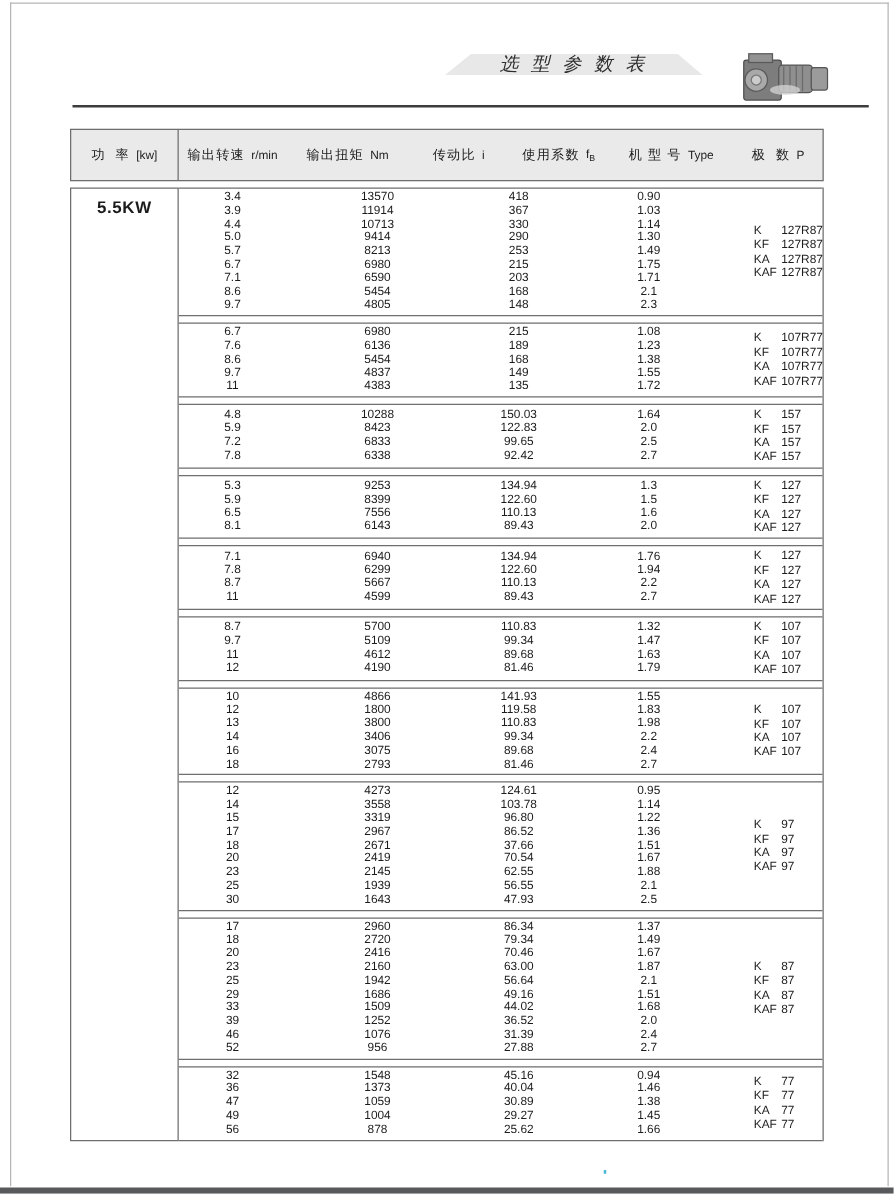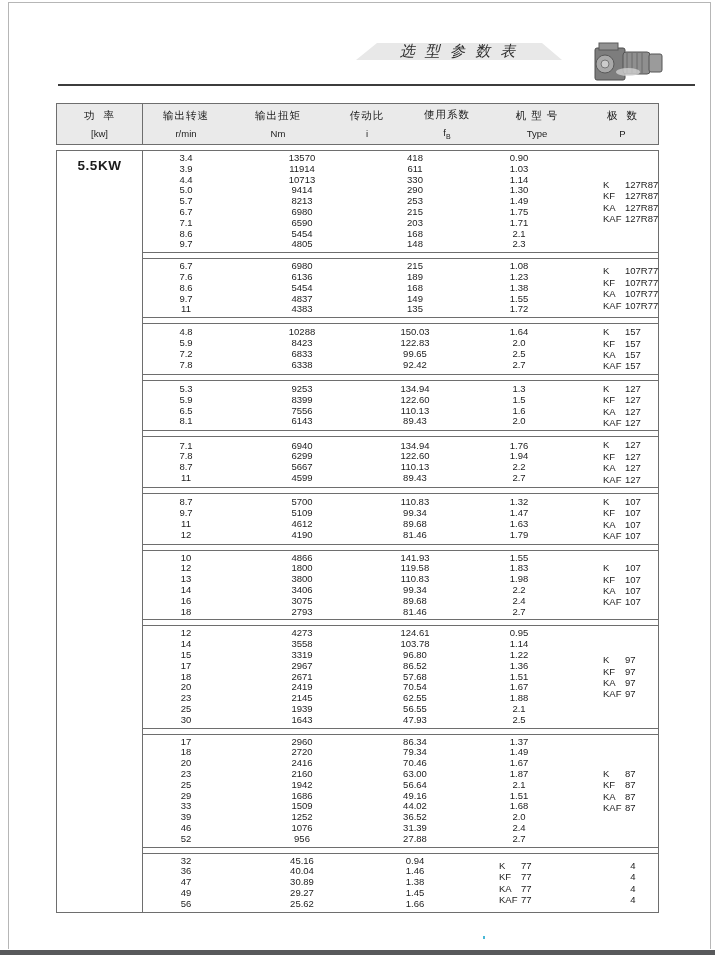--- a/index.html
+++ b/index.html
@@ -15,21 +15,21 @@
        clip-path:polygon(21px 0,186px 0,206px 100%,0 100%);
        display:flex;align-items:center;justify-content:center;}
   .banner-text{font-style:italic;font-size:15px;letter-spacing:3px;color:#2e2e2e;white-space:pre;}
   .rule{position:absolute;left:58px;top:84px;width:637px;height:2px;background:#3c3c3c;}
   .photo{position:absolute;left:592px;top:39px;width:78px;height:47px;}
 
   
   .spec-table{position:absolute;left:56px;top:103px;width:603px;}
   .thead{display:grid;grid-template-columns:86px 86px 98px 80px 80px 100px 71px;
        background:#eaeaea;border:1px solid #6e6e6e;height:42px;box-sizing:border-box;}
-  .hcell{display:flex;flex-direction:column;align-items:center;justify-content:center;
+  .hcell{display:flex;flex-direction:row;align-items:center;justify-content:center;
        gap:5px;height:100%;box-sizing:border-box;}
   .hcell.first{border-right:1px solid #6e6e6e;}
   .h-zh{font-size:10.5px;letter-spacing:1px;white-space:pre;}
   .h-en{font-size:9.5px;}
   .h-en sub{font-size:7px;}
 
   .tbody{display:flex;margin-top:5px;align-items:stretch;}
   .powercol{width:98px;box-sizing:border-box;border:1px solid #6e6e6e;text-align:center;
        padding-top:7px;font-weight:bold;font-size:13.5px;letter-spacing:.5px;}
   .groupscol{width:516px;box-sizing:border-box;border-right:1px solid #6e6e6e;
@@ -122,21 +122,21 @@
             <div class="val">10713</div>
             <div class="val">9414</div>
             <div class="val">8213</div>
             <div class="val">6980</div>
             <div class="val">6590</div>
             <div class="val">5454</div>
             <div class="val">4805</div>
           </div>
           <div class="gcol">
             <div class="val">418</div>
-            <div class="val">611</div>
+            <div class="val">367</div>
             <div class="val">330</div>
             <div class="val">290</div>
             <div class="val">253</div>
             <div class="val">215</div>
             <div class="val">203</div>
             <div class="val">168</div>
             <div class="val">148</div>
           </div>
           <div class="gcol">
             <div class="val">0.90</div>
@@ -423,21 +423,21 @@
             <div class="val">2419</div>
             <div class="val">2145</div>
             <div class="val">1939</div>
             <div class="val">1643</div>
           </div>
           <div class="gcol">
             <div class="val">124.61</div>
             <div class="val">103.78</div>
             <div class="val">96.80</div>
             <div class="val">86.52</div>
-            <div class="val">57.68</div>
+            <div class="val">37.66</div>
             <div class="val">70.54</div>
             <div class="val">62.55</div>
             <div class="val">56.55</div>
             <div class="val">47.93</div>
           </div>
           <div class="gcol">
             <div class="val">0.95</div>
             <div class="val">1.14</div>
             <div class="val">1.22</div>
             <div class="val">1.36</div>
@@ -524,20 +524,27 @@
         </div>
         <div class="group">
           <div class="gcol">
             <div class="val">32</div>
             <div class="val">36</div>
             <div class="val">47</div>
             <div class="val">49</div>
             <div class="val">56</div>
           </div>
           <div class="gcol">
+            <div class="val">1548</div>
+            <div class="val">1373</div>
+            <div class="val">1059</div>
+            <div class="val">1004</div>
+            <div class="val">878</div>
+          </div>
+          <div class="gcol">
             <div class="val">45.16</div>
             <div class="val">40.04</div>
             <div class="val">30.89</div>
             <div class="val">29.27</div>
             <div class="val">25.62</div>
           </div>
           <div class="gcol">
             <div class="val">0.94</div>
             <div class="val">1.46</div>
             <div class="val">1.38</div>

